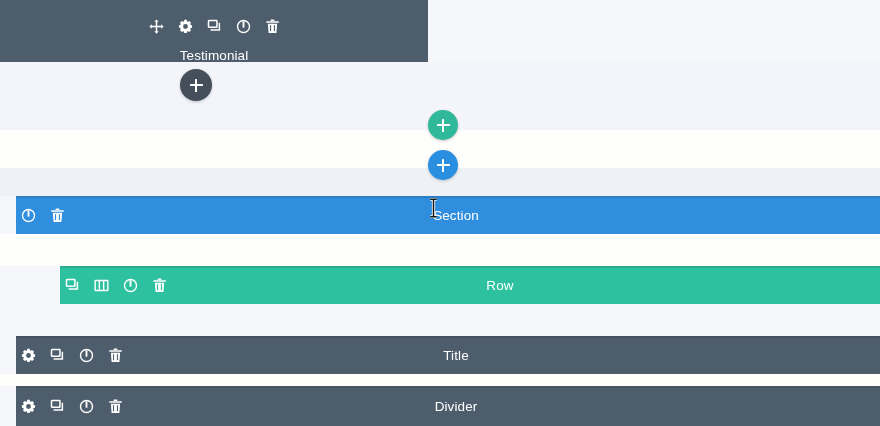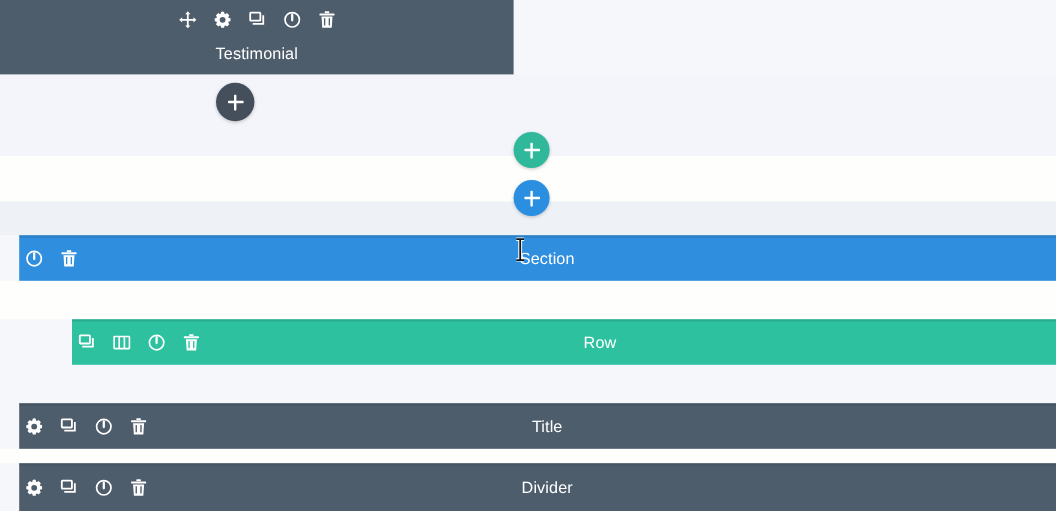--- a/index.html
+++ b/index.html
@@ -37,21 +37,21 @@
     position: absolute;
     left: 0;
     top: 0;
     width: 428px;
     height: 62px;
     background: #4e5d6b;
     display: flex;
     flex-direction: column;
     align-items: center;
     justify-content: flex-start;
-    padding-top: 5px;
+    padding-top: 16px;
   }
   #testimonial-icons {
     display: flex;
     align-items: center;
     justify-content: center;
     gap: 14px;
     height: 22px;
   }
   #testimonial-label {
     color: #ffffff;

